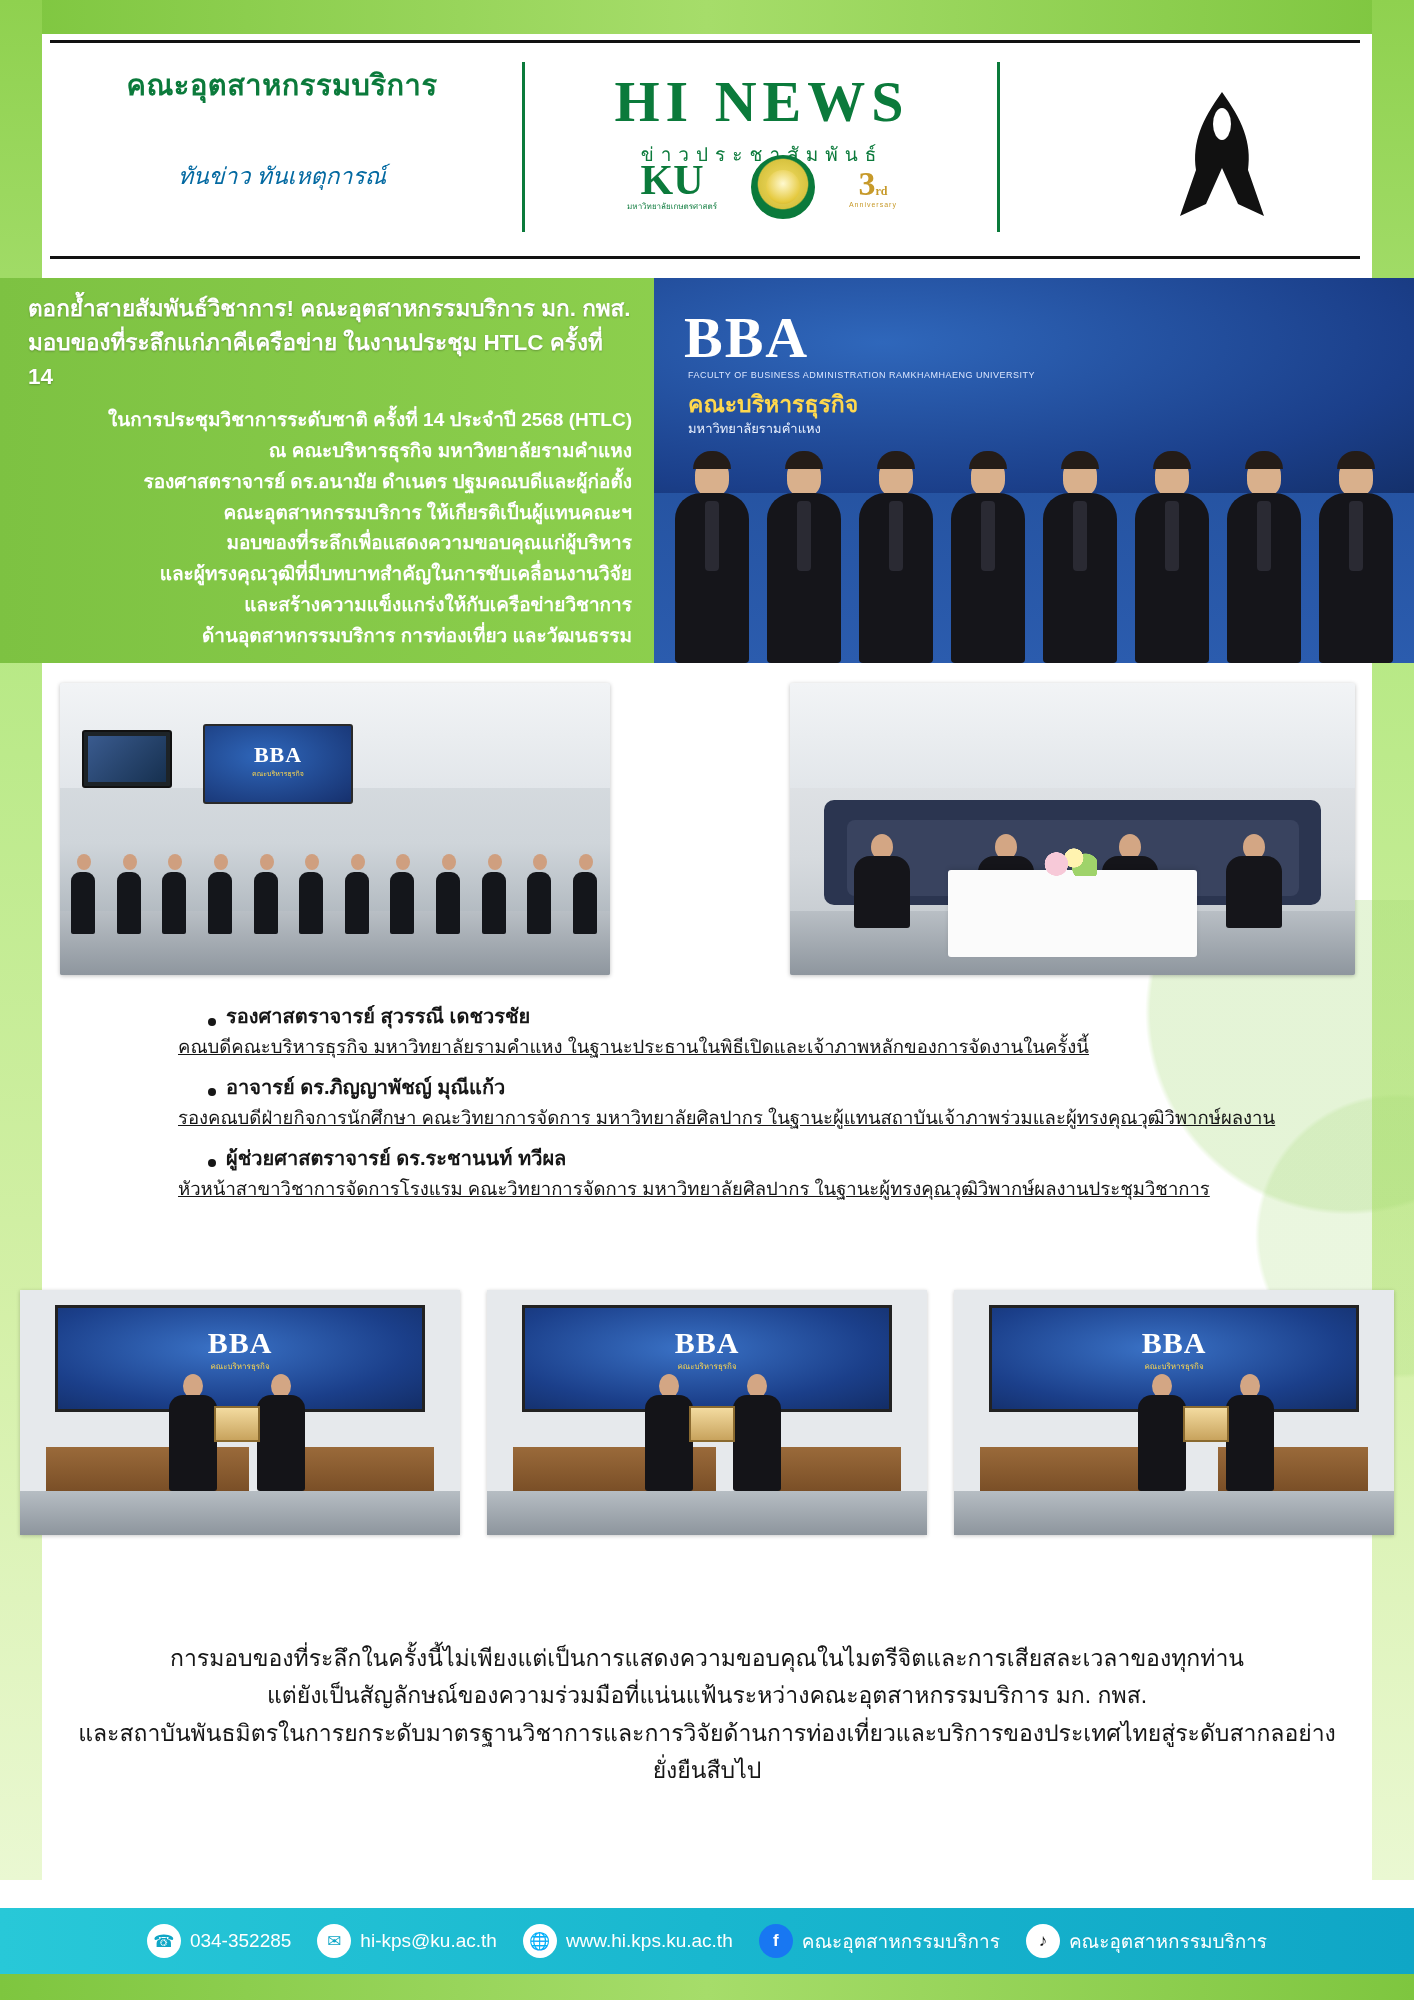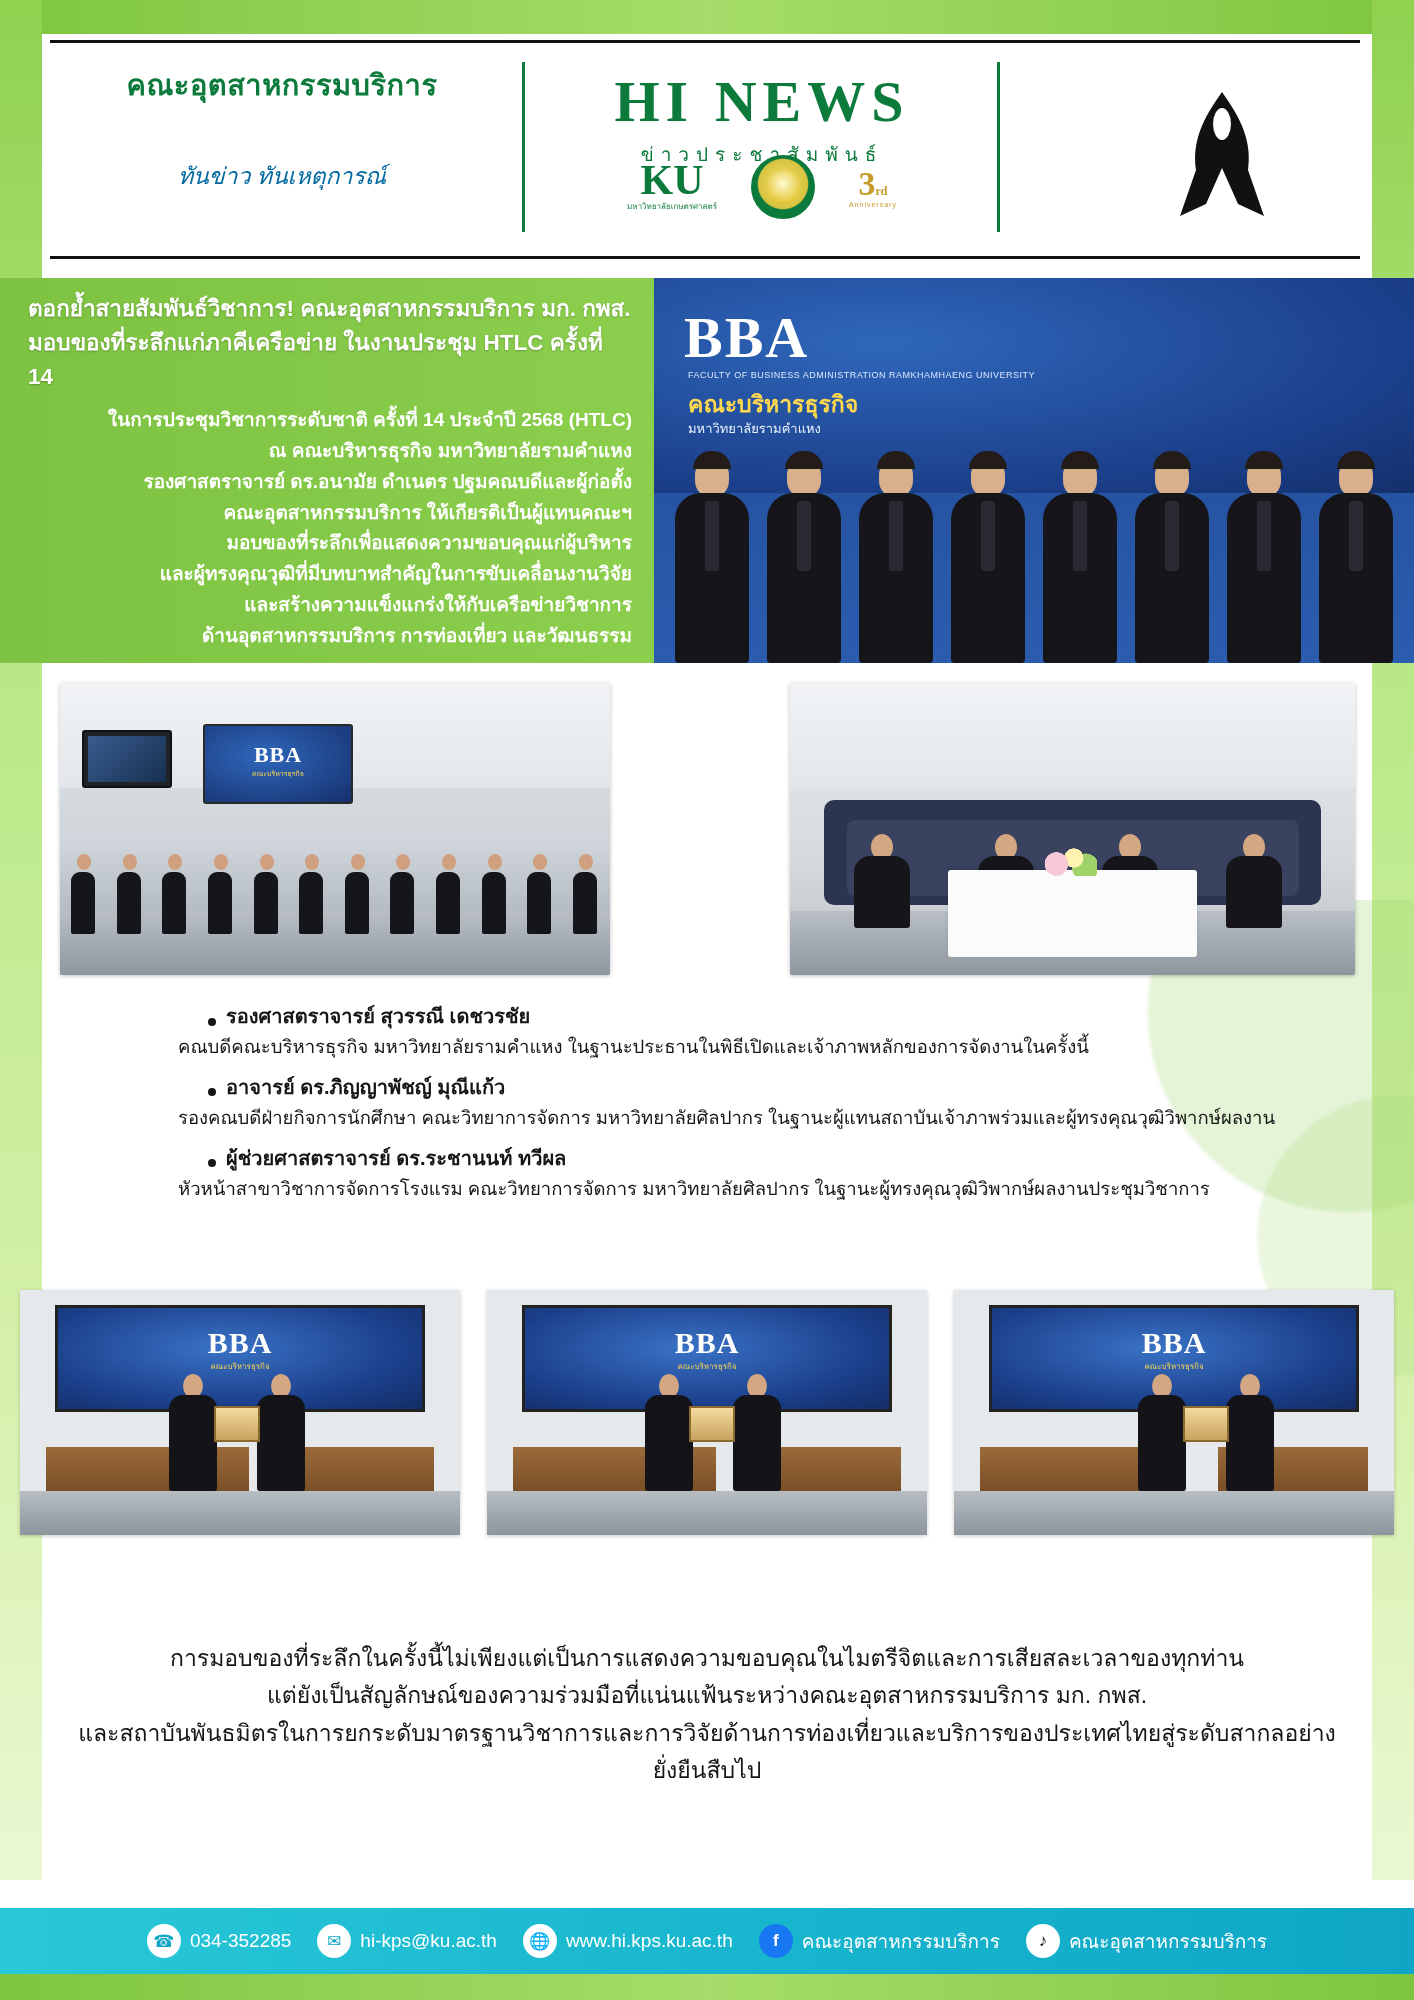--- a/index.html
+++ b/index.html
@@ -148,21 +148,21 @@
   .seated .b { width:56px; height:72px; background:#15151a; border-radius:16px 16px 3px 3px; margin-top:-4px; }
 
   
   .names { position: absolute; left: 178px; top: 1000px; width: 1150px; color: #161616; }
   .names .lead { font-size: 19px; margin-bottom: 6px; }
   .names ul { list-style: none; }
   .names li { margin-bottom: 4px; }
   .bullet-line { display: flex; align-items: center; gap: 10px; padding-left: 30px; }
   .dot { width: 8px; height: 8px; border-radius: 50%; background: #161616; margin-top: 11px; flex: none; }
   .name-bold { font-size: 20px; font-weight: bold; }
-  .name-desc { font-size: 18.5px; line-height: 1.45; margin: 2px 0 10px 0; }
+  .name-desc { font-size: 18.5px; line-height: 1.45; margin: 2px 0 10px 0; text-decoration: underline; }
 
   
   .triple { position: absolute; left: 0; top: 1280px; width: 1414px; height: 265px; }
   .tph { position: absolute; top: 10px; width: 440px; height: 245px; overflow: hidden; box-shadow: 0 1px 4px rgba(0,0,0,.22); background:#e6e9ec; }
   .tph-1 { left: 20px; }
   .tph-2 { left: 487px; }
   .tph-3 { left: 954px; }
   .stage-screen { position:absolute; left:8%; top:6%; width:84%; height:44%; background: radial-gradient(ellipse at 45% 40%, #3a72c6 0%, #1b3f8a 65%, #132d66 100%); border:3px solid #222; }
   .stage-screen .bb { color:#fff; font-family:"Liberation Serif",serif; font-weight:bold; font-size:30px; text-align:center; margin-top:18px; letter-spacing:1px; }
   .stage-screen .bs { color:#ffd84d; font-size:8px; text-align:center; }

